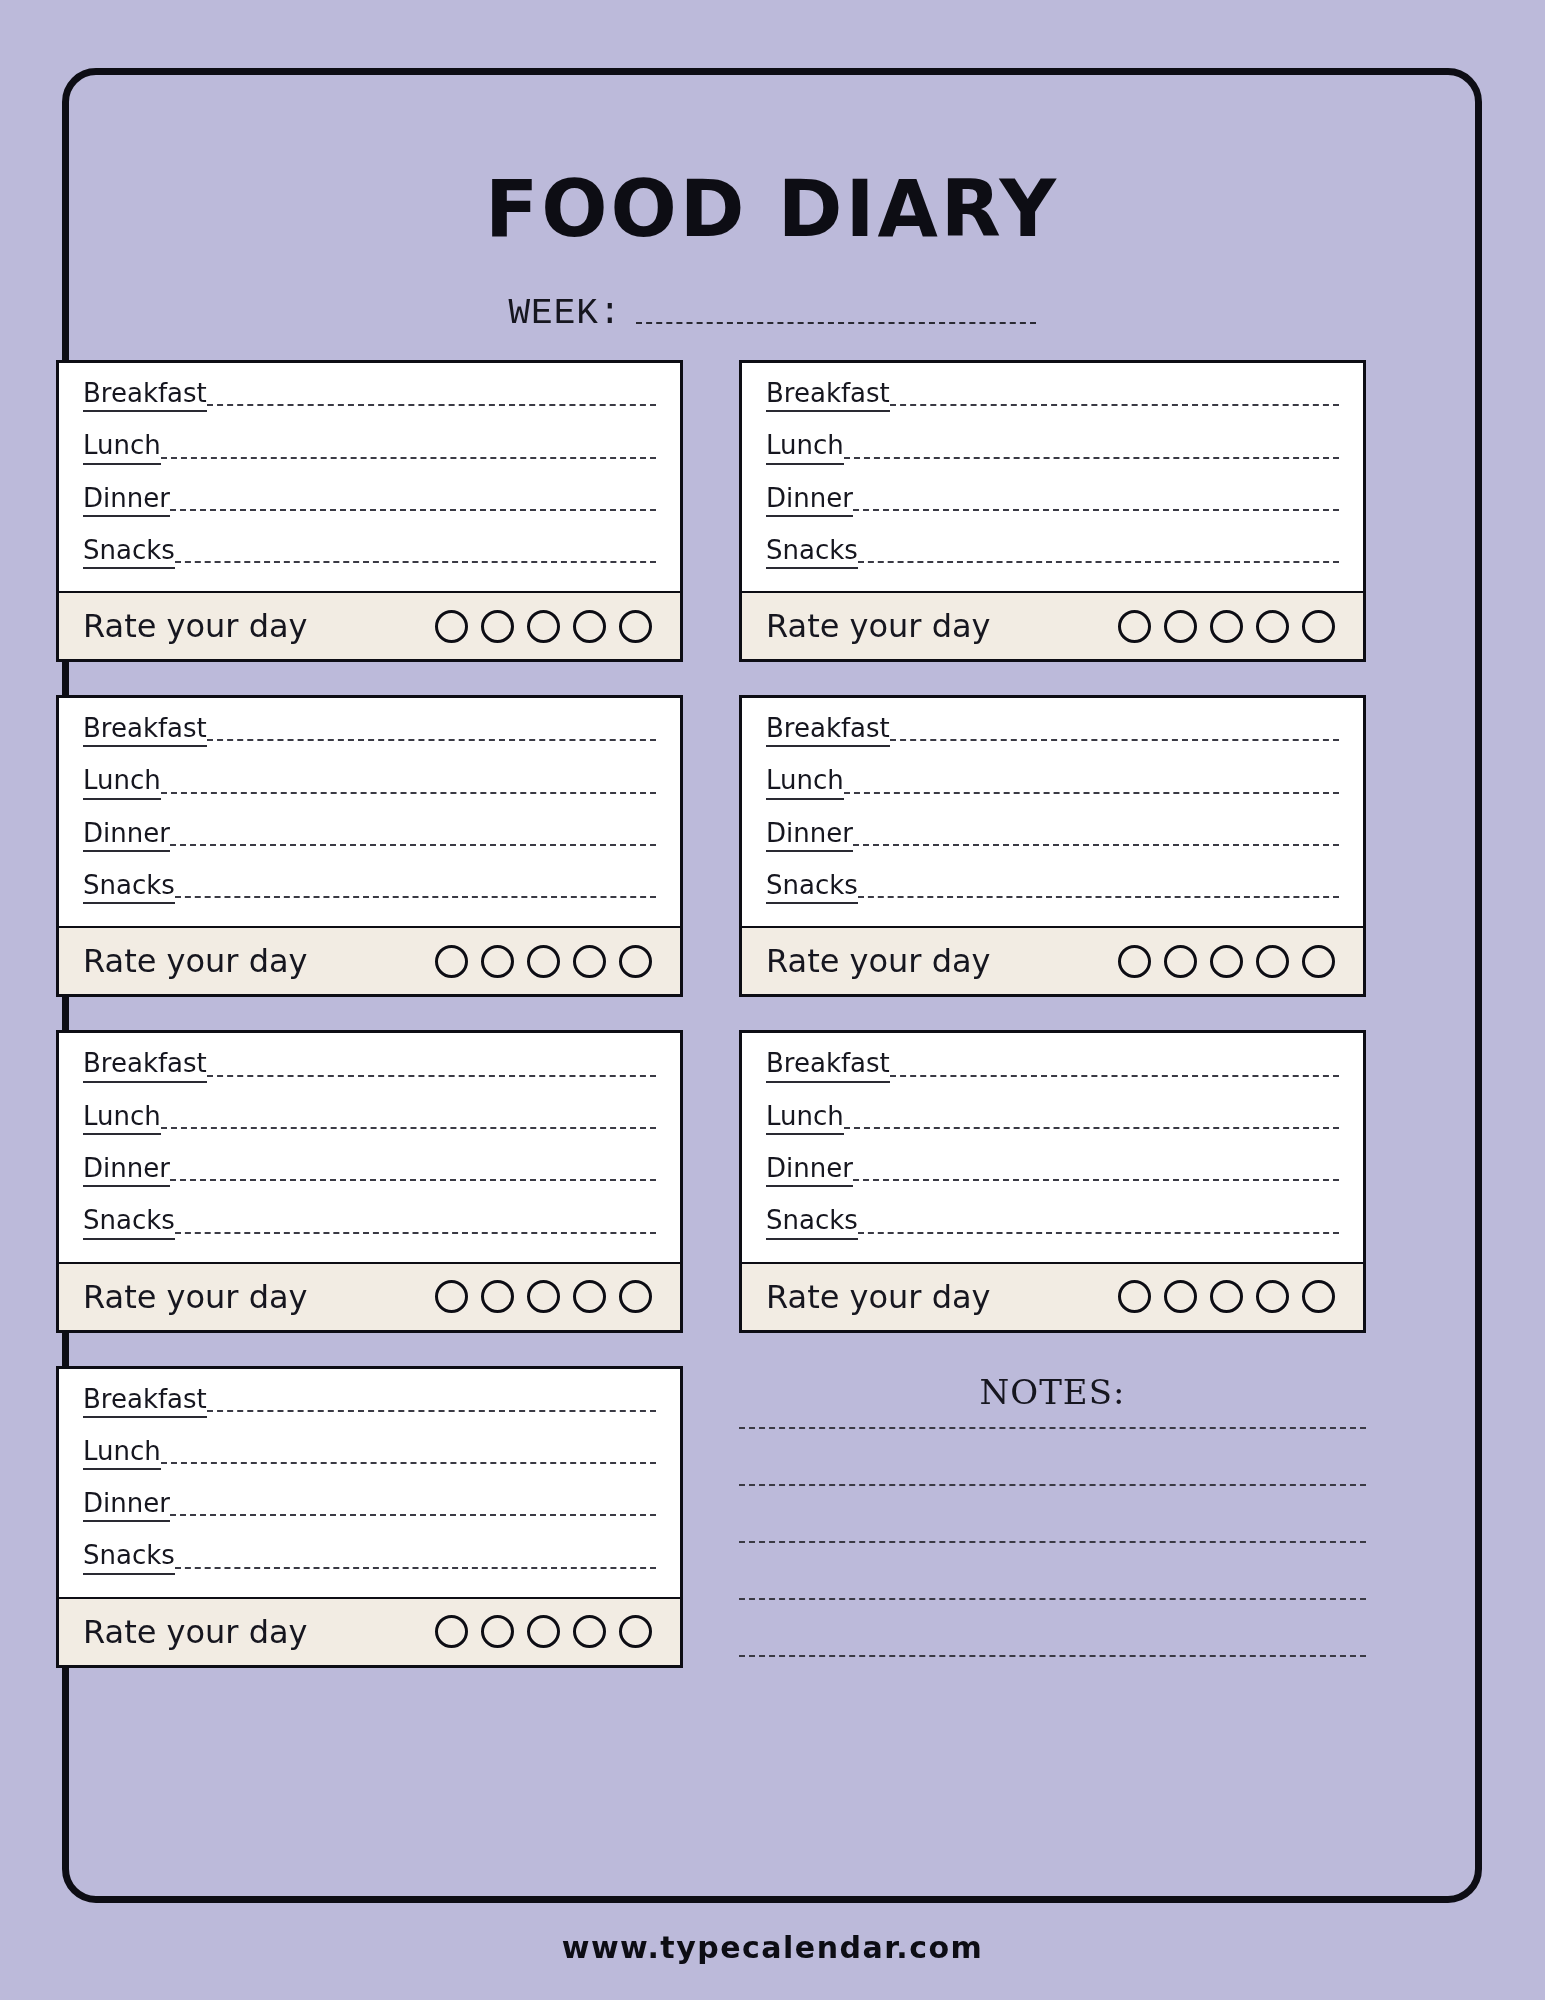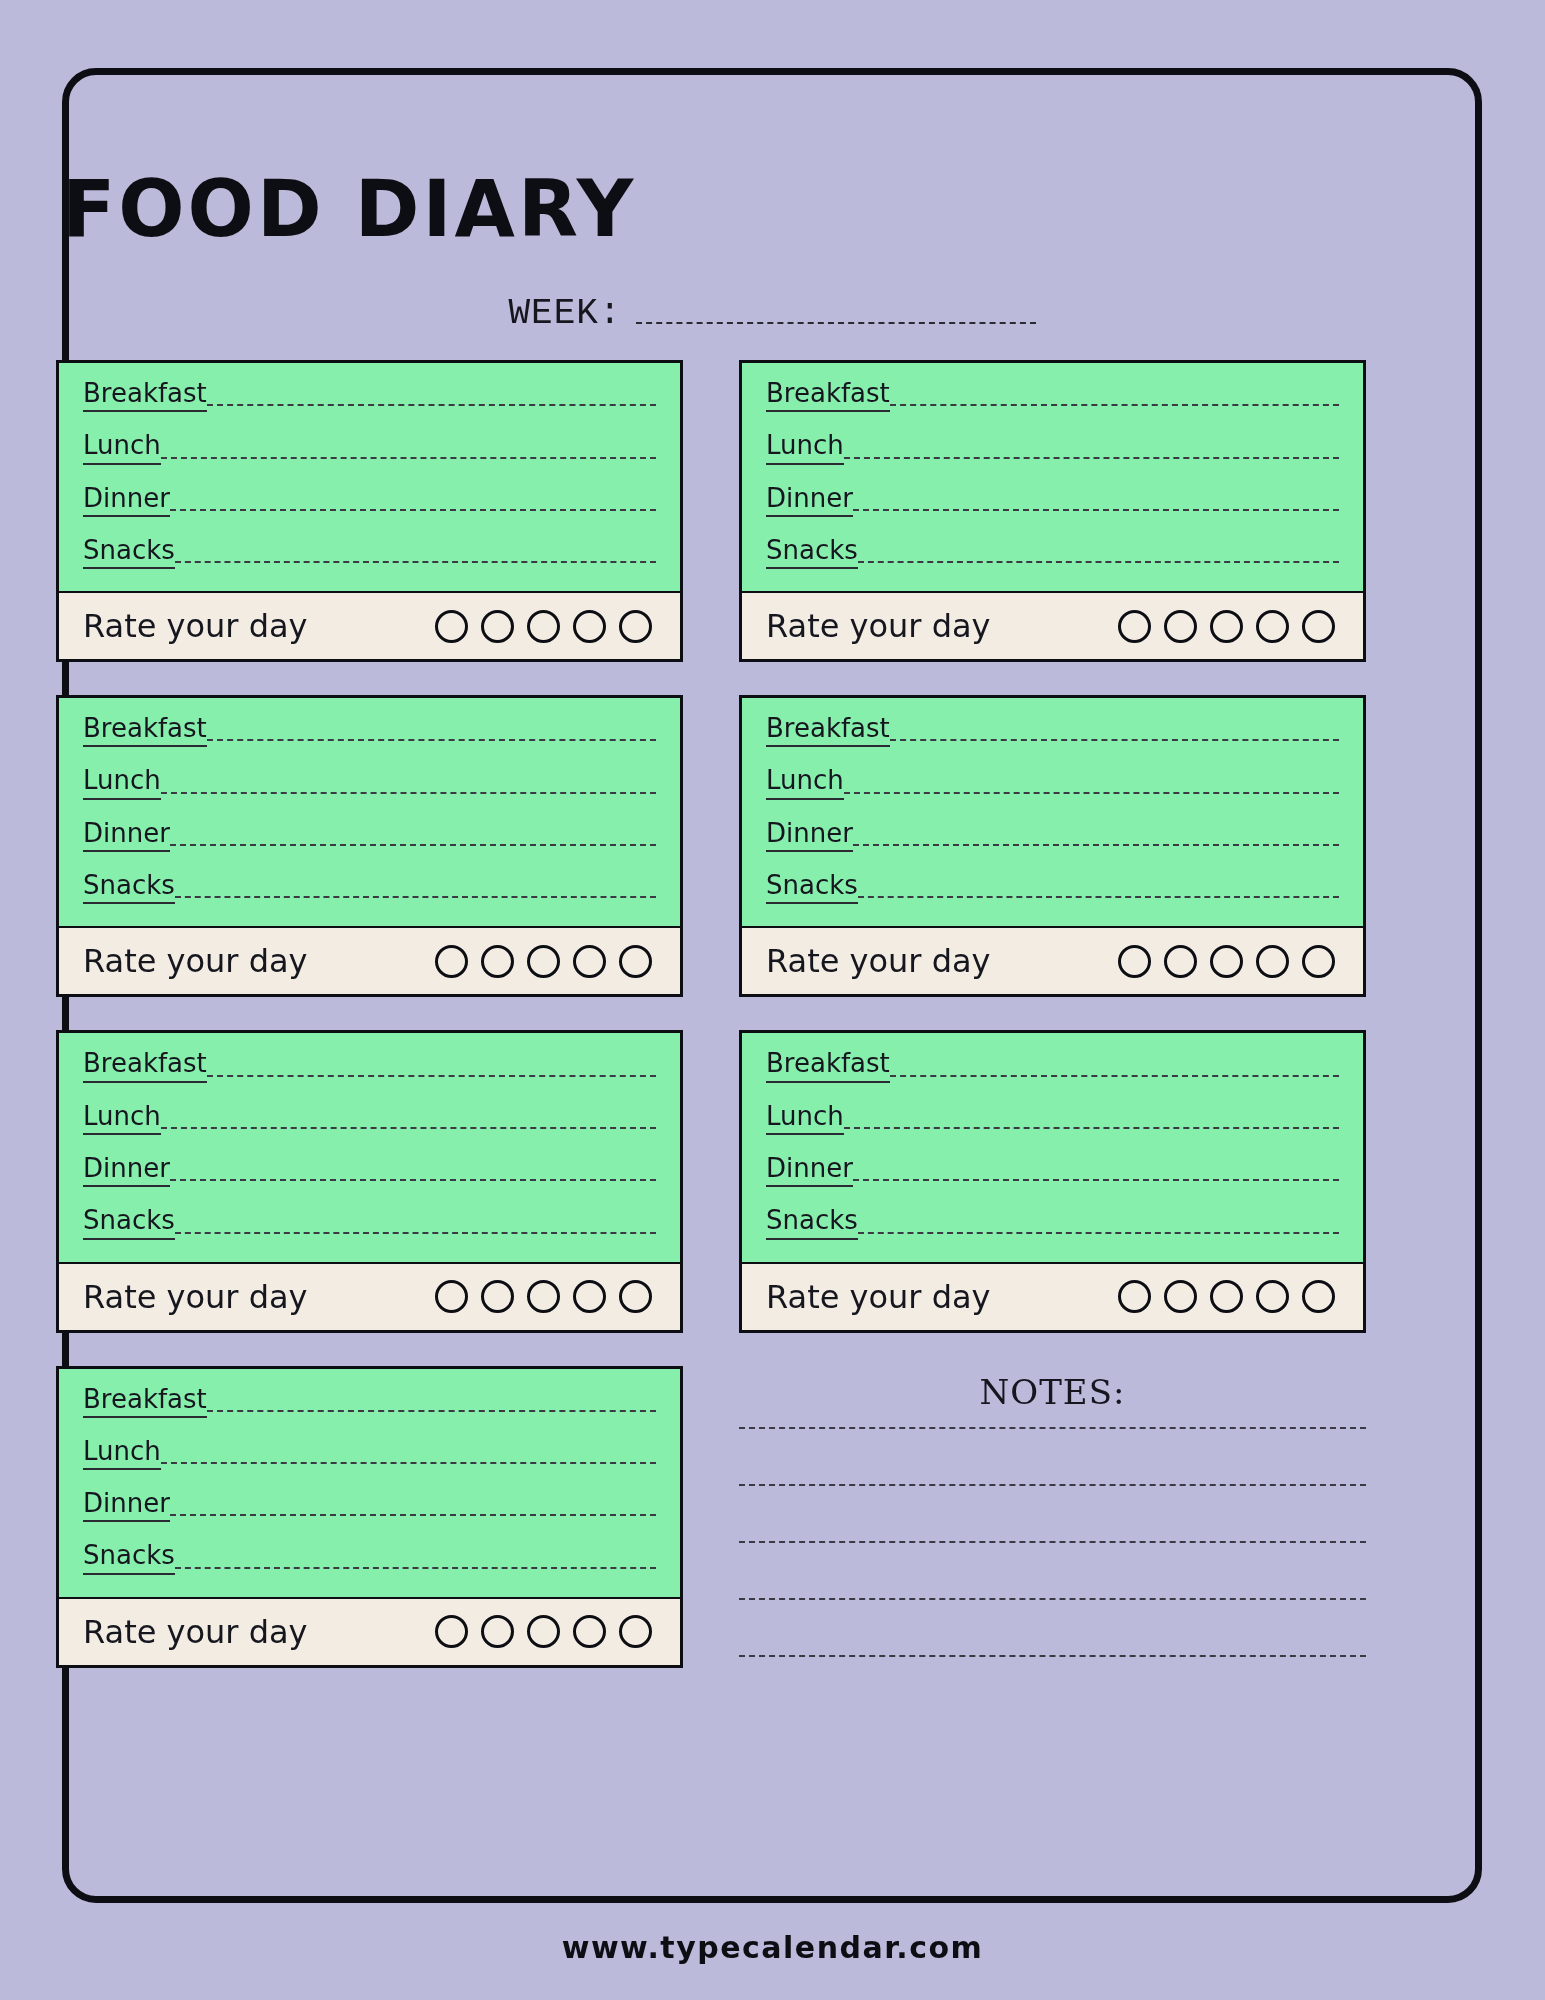--- a/index.html
+++ b/index.html
@@ -36,20 +36,21 @@
     position: absolute;
     left: 62px;
     top: 68px;
     width: 1420px;
     height: 1835px;
     box-sizing: border-box;
     padding: 0;
   }
 
   .title {
+    text-align: center;
     font-family: "DejaVu Sans", sans-serif;
     font-weight: 700;
     font-size: 78px;
     letter-spacing: 3px;
     color: #0d0d14;
     margin-top: 96px;
   }
 
   .week-row {
     margin-top: 42px;
@@ -85,21 +86,21 @@
   .row {
     display: flex;
     justify-content: space-between;
     margin-bottom: 33px;
   }
 
   .card {
     width: 627px;
     box-sizing: border-box;
     border: 3px solid #0d0d14;
-    background: #86efac;
+    background: #ffffff;
   }
 
   .meals {
     padding: 17px 24px 10px 24px;
   }
 
   .meal {
     display: flex;
     align-items: flex-end;
     margin-bottom: 20px;

